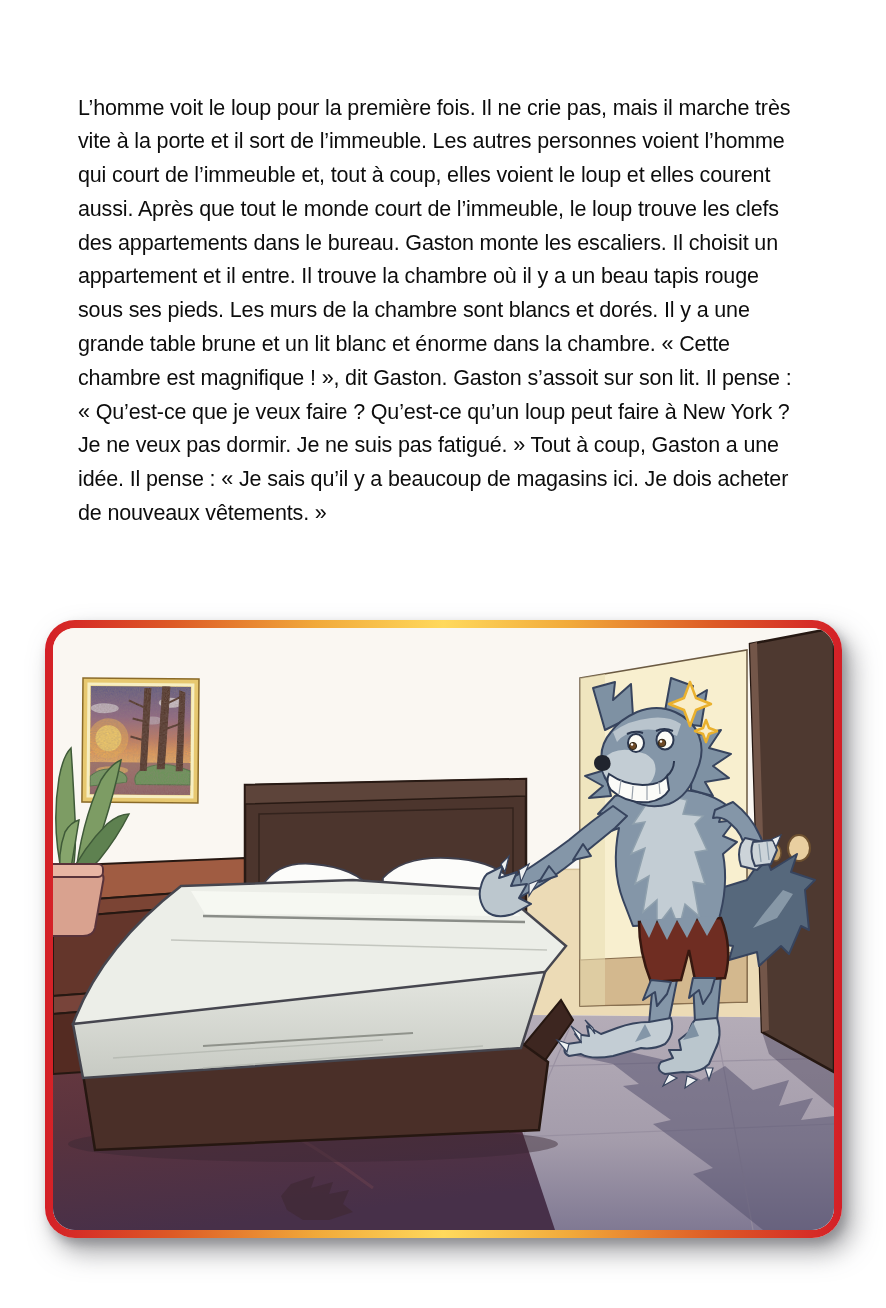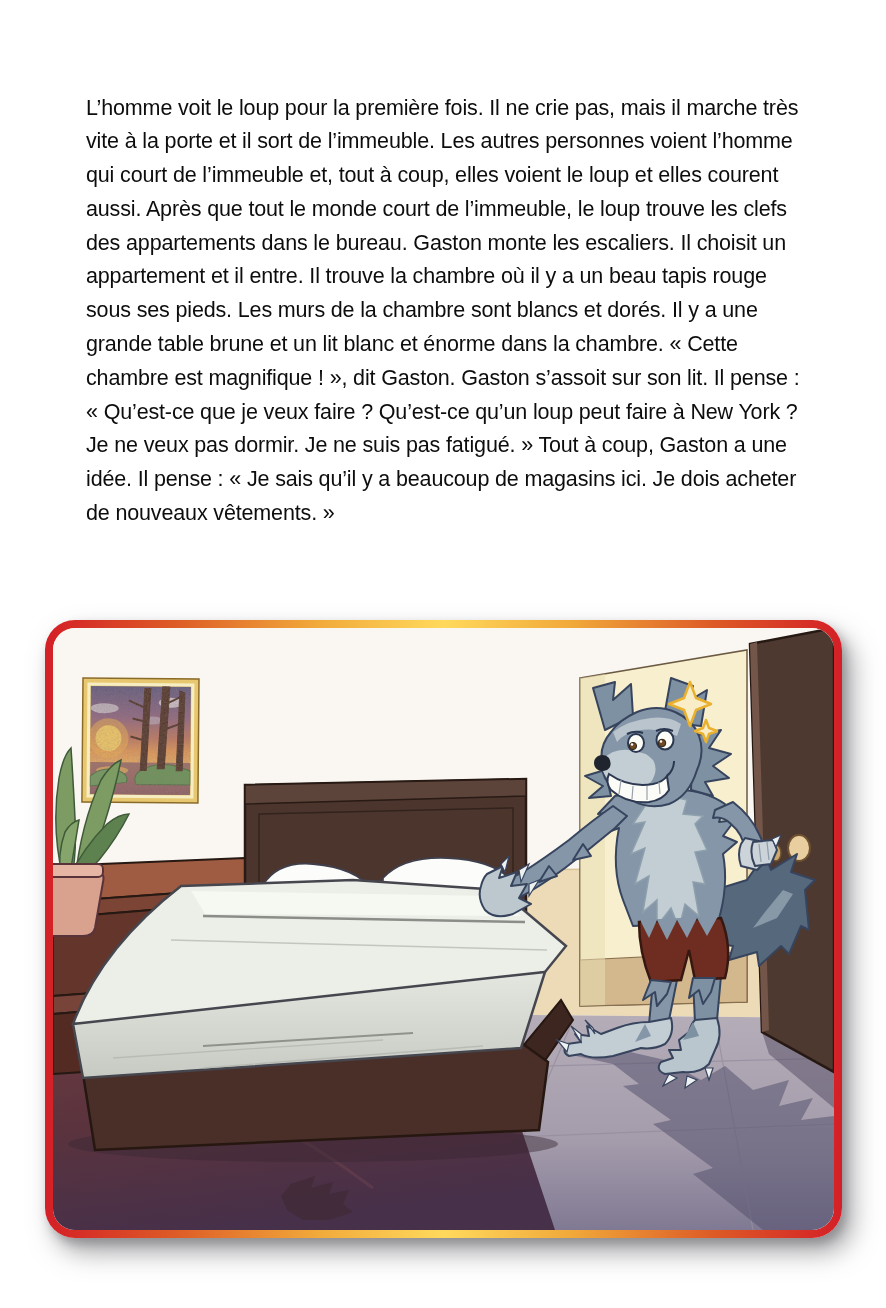--- a/index.html
+++ b/index.html
@@ -5,21 +5,21 @@
   html,body{margin:0;padding:0;}
   body{
     width:886px;height:1308px;
     background:#ffffff;
     font-family:"Liberation Sans","DejaVu Sans",sans-serif;
     position:relative;overflow:hidden;
   }
   .story-text{
     position:absolute;left:78px;top:70px;width:716px;
     font-size:21.5px;line-height:33.8px;color:#0d0d0d;
-    letter-spacing:-0.15px;text-align:left;margin-left:8px;
+    letter-spacing:-0.15px;text-align:left;
   }
   .illustration-card{
     position:absolute;left:45px;top:620px;width:797px;height:618px;
     border-radius:30px;
     padding:8px;box-sizing:border-box;
     background:linear-gradient(90deg,#d41f27 0%,#dd5a26 16%,#f1a93a 34%,#ffd95c 50%,#f1a93a 66%,#dd5a26 84%,#d41f27 100%);
     box-shadow:10px 14px 26px rgba(90,90,95,.55), 4px 6px 10px rgba(90,90,95,.35);
   }
   .illustration-inner{
     width:100%;height:100%;border-radius:22px;overflow:hidden;background:#faf7f2;

